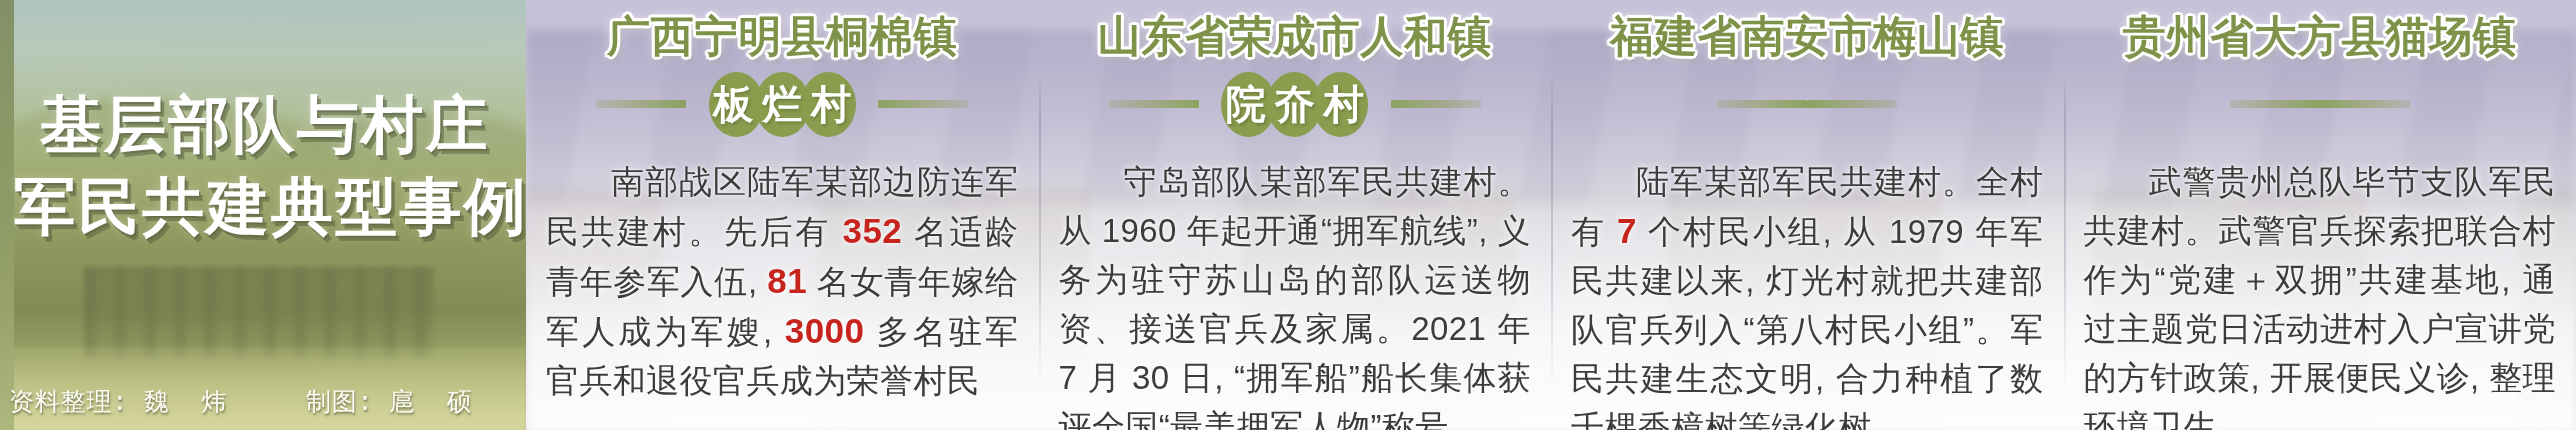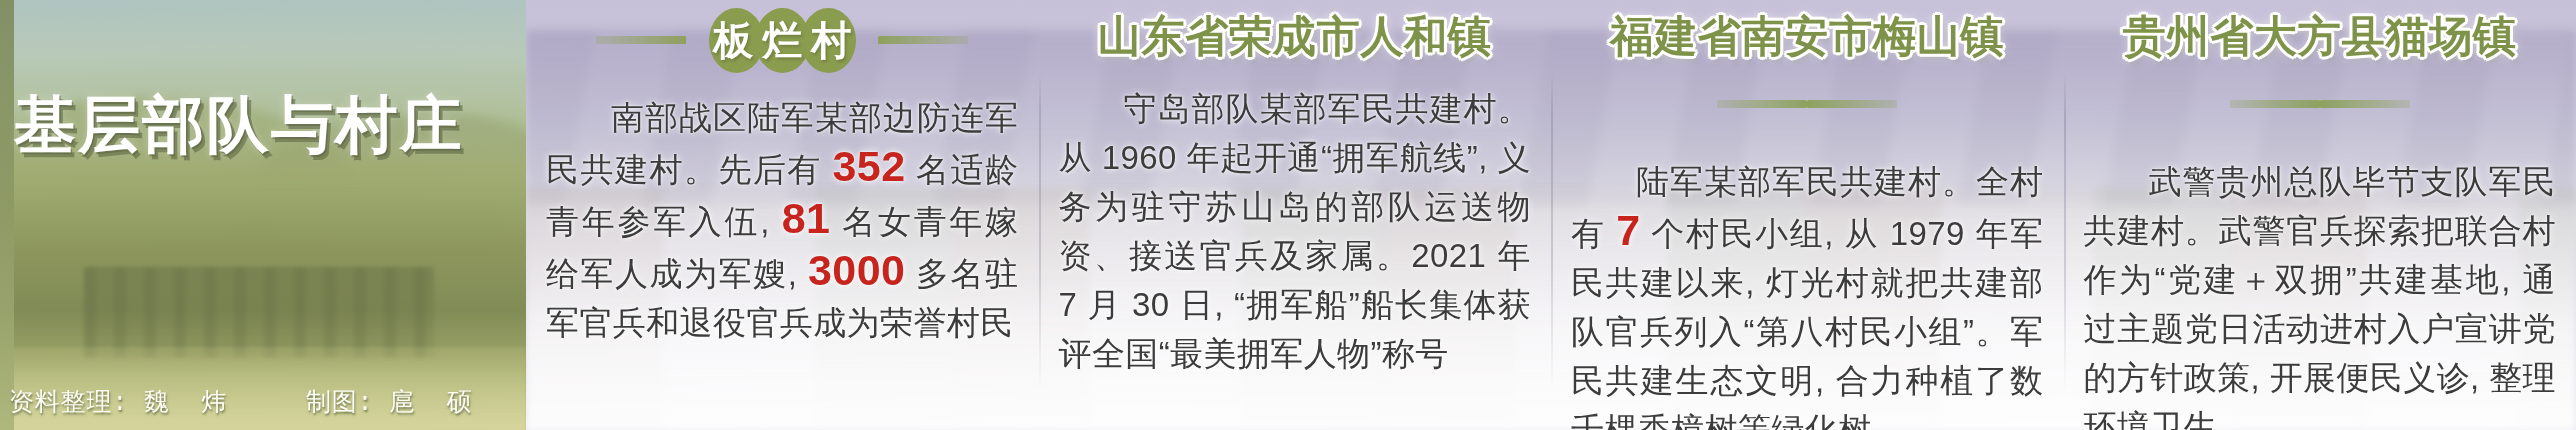--- a/index.html
+++ b/index.html
@@ -78,21 +78,21 @@
   }
 
   .poster-title {
     position:absolute; left:13.7px; top:84px;
     width:502px;
     color:#ffffff;
     font-weight:bold;
     font-size:62px;
     line-height:82px;
     letter-spacing:2.3px;
-    text-align:left;
+    text-align:center;
     text-shadow:
       3.8px 4.6px 0 rgba(88,96,60,0.55),
       1.5px 2.3px 0.8px rgba(70,78,48,0.45),
       0 0 9px rgba(255,255,255,0.25);
     font-family:"Liberation Sans","DejaVu Sans",sans-serif;
   }
   .poster-title .line { display:block; white-space:nowrap; }
 
   .credit {
     position:absolute; left:9px; bottom:10.6px;
@@ -239,66 +239,80 @@
     text-align:justify;
     text-justify:inter-character;
     text-indent:65px;
     letter-spacing:0.4px;
     font-family:"Liberation Sans","DejaVu Sans",sans-serif;
     text-shadow:0 0 7.6px rgba(255,255,255,0.95), 0 0 2.3px rgba(255,255,255,1);
   }
   .body-text .hl {
     color:#c7241d;
     font-weight:bold;
-    font-size:43px;
+    font-size:35px;
   }
 </style>
 </head>
 <body>
 
 <div id="poster">
 
   <div id="left-panel">
     <div class="lp-photo"></div>
     <div class="lp-hill1"></div>
     <div class="lp-hill2"></div>
     <div class="lp-roofs"></div>
     <div class="lp-field"></div>
     <div class="lp-edge"></div>
 
     <div class="poster-title">
       <span class="line">基层部队与村庄</span>
+      <span class="line">军民共建典型事例</span>
     </div>
 
     <div class="credit">资料整理: 魏  炜     制图: 扈  硕</div>
   </div>
 
   <div id="content">
     <div class="bg-mountains"></div>
     <div class="bg-lowphotos"></div>
 
     <div class="column">
+      <div class="town-name">广西宁明县桐棉镇</div>
       <div class="village-row">
         <div class="vr-line"></div>
         <div class="village-badge">
           <div class="blobs">
             <span class="blob"></span>
             <span class="blob"></span>
             <span class="blob"></span>
           </div>
           <span class="vtext">板烂村</span>
         </div>
         <div class="vr-line right"></div>
       </div>
       <div class="body-text"><span>南部战区陆军某部边防连军民共建村。先后有 </span><span class="hl">352</span><span> 名适龄青年参军入伍, </span><span class="hl">81</span><span> 名女青年嫁给军人成为军嫂, </span><span class="hl">3000</span><span> 多名驻军官兵和退役官兵成为荣誉村民</span></div>
     </div>
 
     <div class="column">
       <div class="col-divider"></div>
       <div class="town-name">山东省荣成市人和镇</div>
+      <div class="village-row">
+        <div class="vr-line"></div>
+        <div class="village-badge">
+          <div class="blobs">
+            <span class="blob"></span>
+            <span class="blob"></span>
+            <span class="blob"></span>
+          </div>
+          <span class="vtext">院夼村</span>
+        </div>
+        <div class="vr-line right"></div>
+      </div>
       <div class="body-text"><span>守岛部队某部军民共建村。从 1960 年起开通“拥军航线”, 义务为驻守苏山岛的部队运送物资、接送官兵及家属。2021 年 7 月 30 日, “拥军船”船长集体获评全国“最美拥军人物”称号</span></div>
     </div>
 
     <div class="column">
       <div class="col-divider"></div>
       <div class="town-name">福建省南安市梅山镇</div>
       <div class="village-row">
         <div class="vr-line"></div>
         <div class="vr-line right"></div>
       </div>

